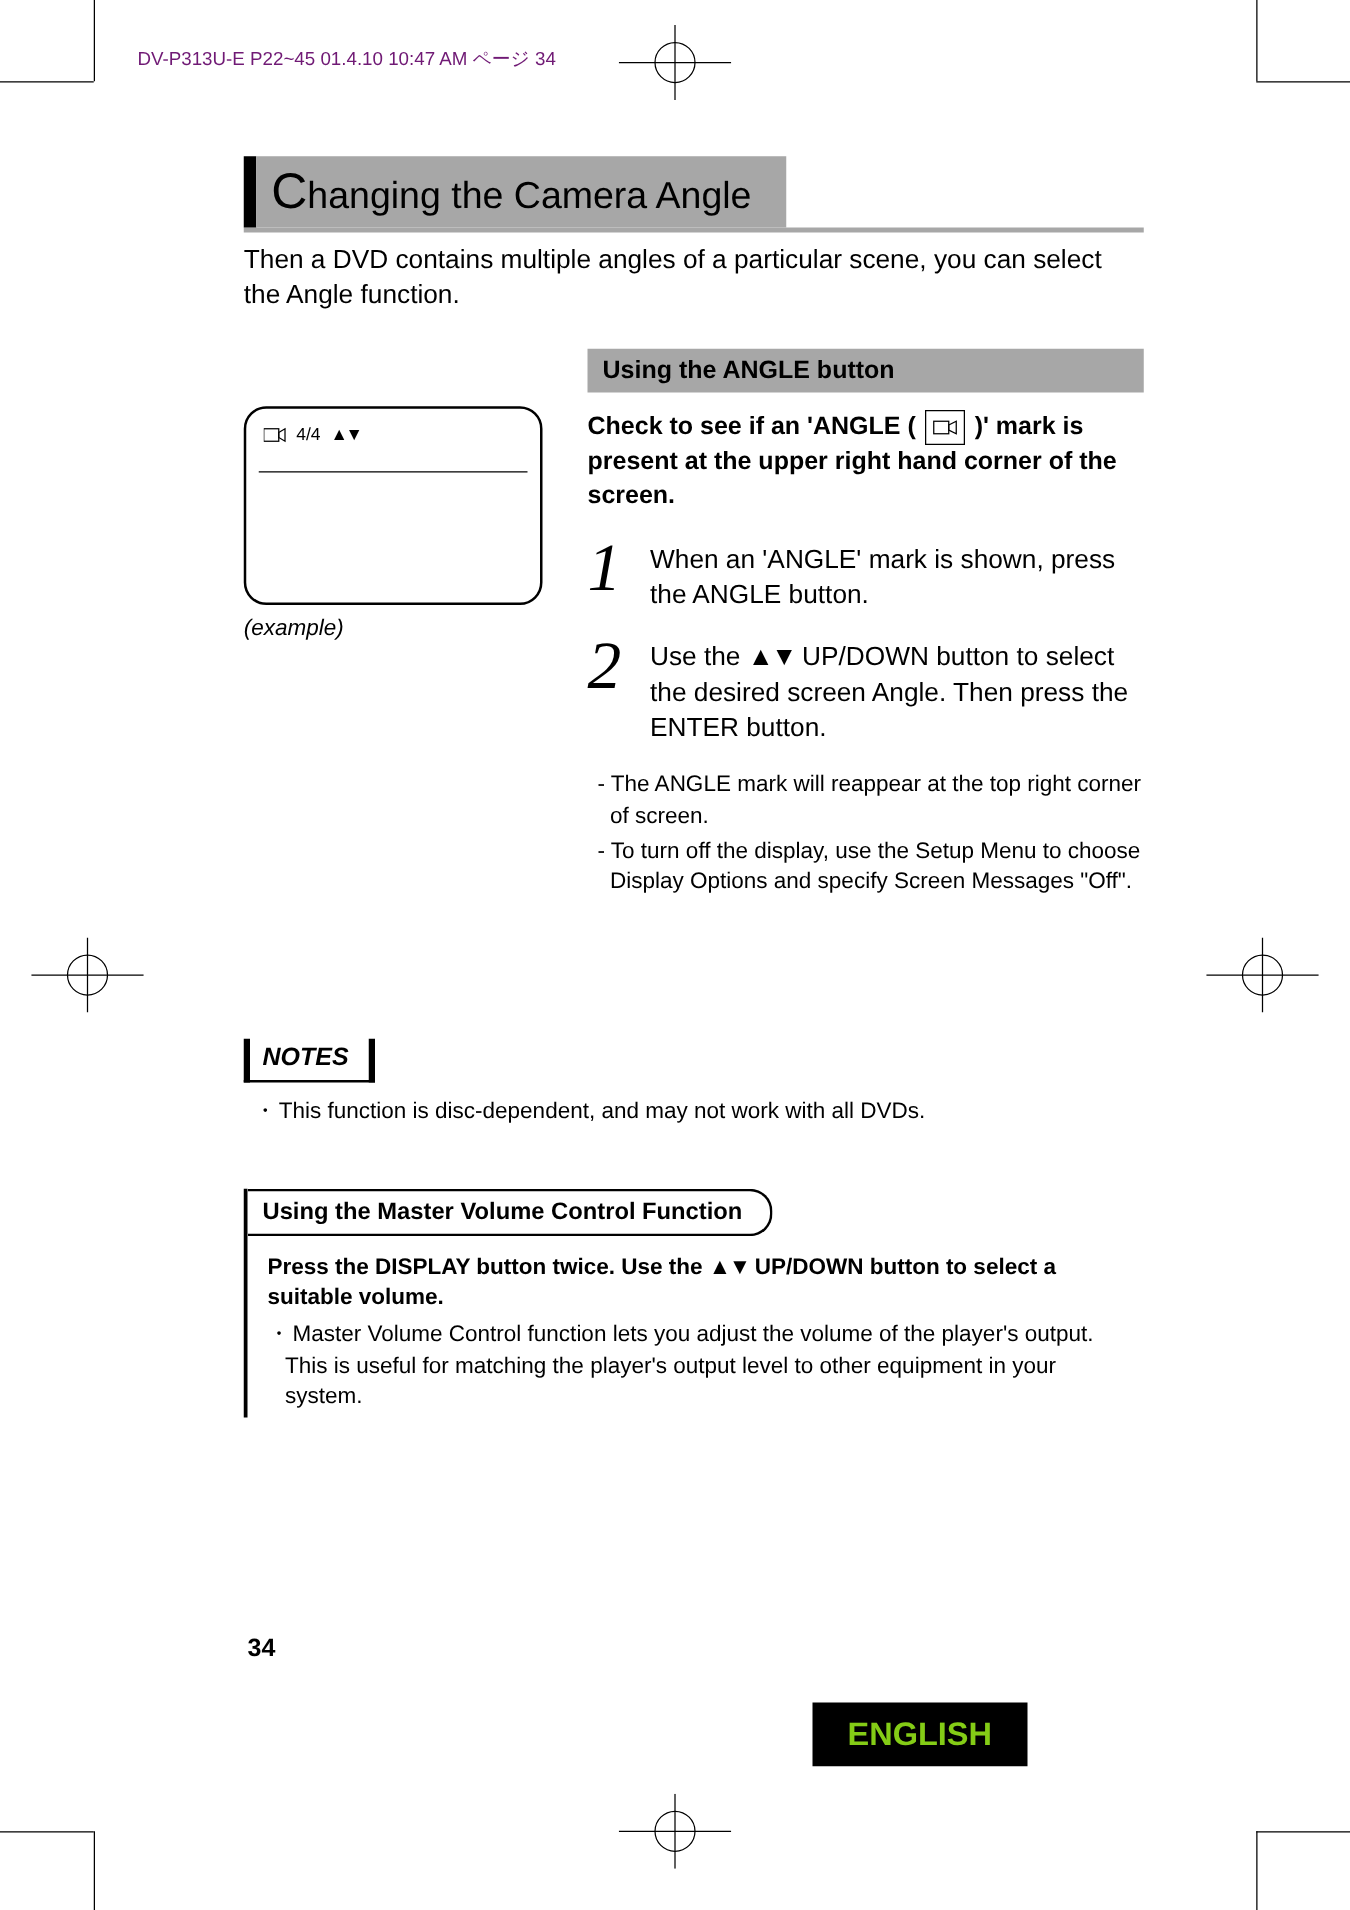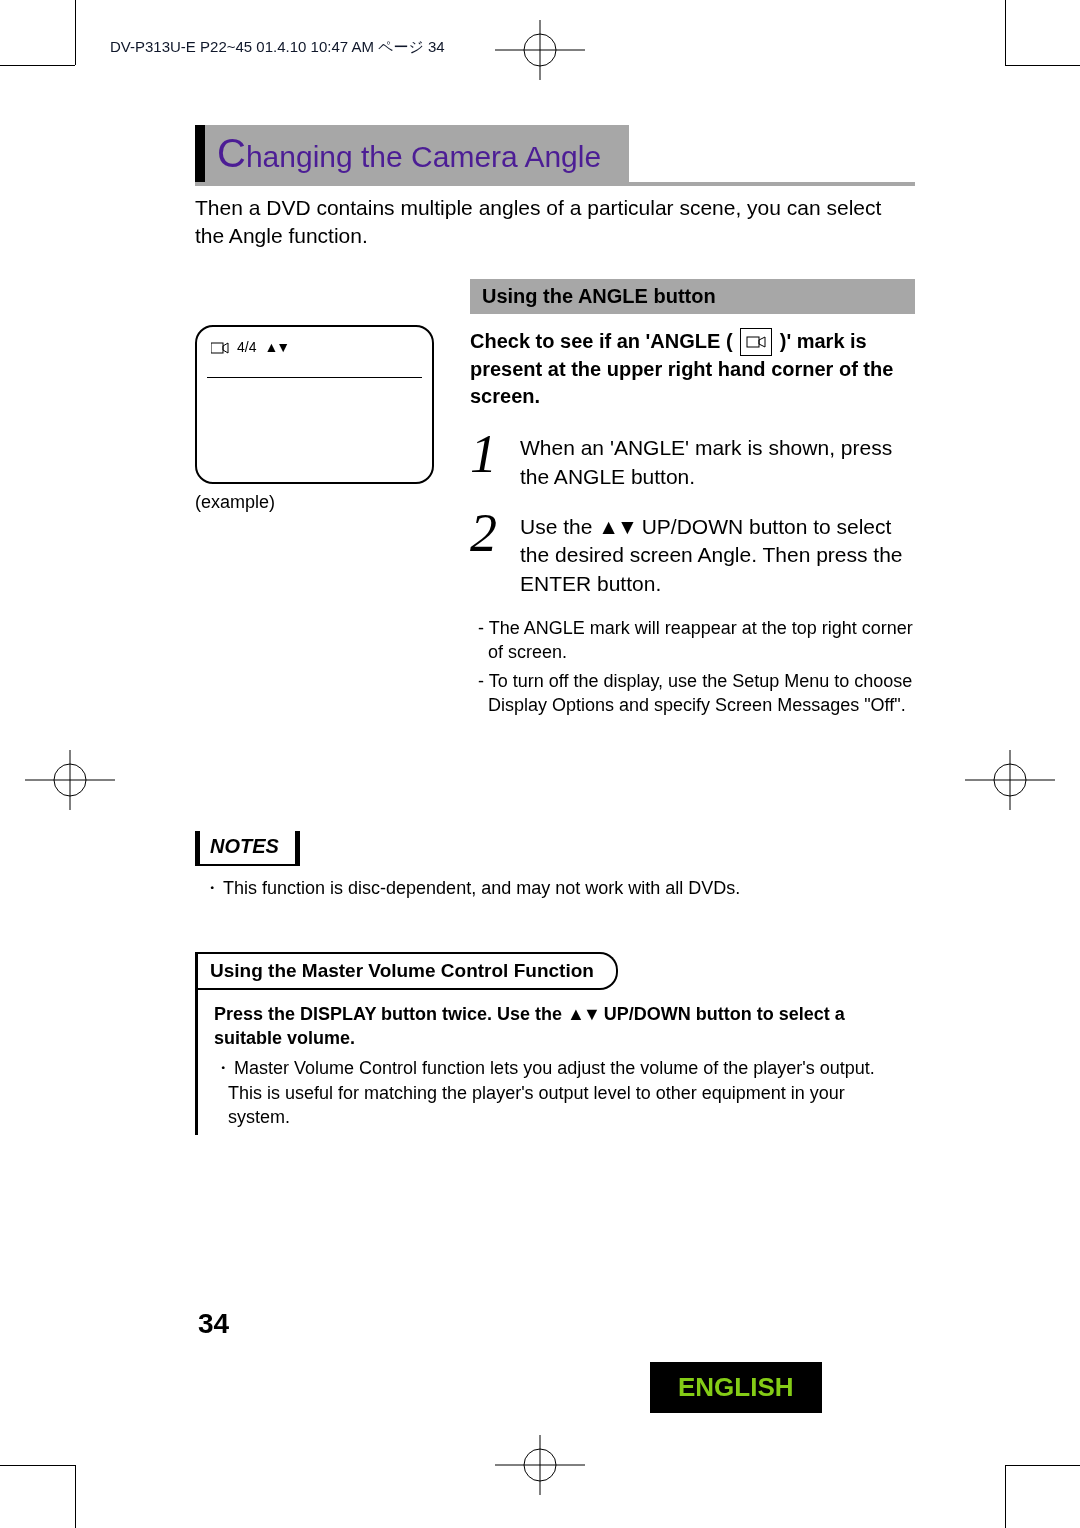--- a/index.html
+++ b/index.html
@@ -43,42 +43,42 @@
   }
   .reg-right {
     position: absolute;
     left: 965px; top: 750px;
   }
   .header-line {
     position: absolute;
     left: 110px;
     top: 38px;
     font-size: 15px;
-    color: #0f172a;
+    color: #701a75;
   }
 
   .content {
     position: absolute;
     left: 195px;
     top: 125px;
     width: 720px;
   }
 
   .section-bar {
     border-bottom: 4px solid #a7a7a7;
     display: flex;
     align-items: stretch;
   }
   .section-tick {
     width: 10px;
     background: #000;
   }
   .section-heading {
     background: #a7a7a7;
-    color: #4c1d95;
+    color: #000000;
     font-size: 30px;
     padding: 6px 28px 6px 12px;
   }
   .section-heading .cap { font-size: 40px; }
 
   .intro {
     font-size: 21px;
     margin: 8px 0 28px 0;
     line-height: 1.35;
   }
@@ -108,20 +108,21 @@
     position: absolute;
     left: 14px; top: 12px;
     font-size: 14px;
     display: flex;
     align-items: flex-end;
     gap: 8px;
   }
   .example-caption {
     font-size: 18px;
     margin-top: 8px;
+    font-style: italic;
   }
 
   .sub-bar {
     background: #a7a7a7;
     color: #000;
     font-weight: bold;
     font-size: 20px;
     padding: 6px 12px;
     margin-bottom: 14px;
   }
@@ -217,21 +218,21 @@
   .vol-bullets {
     font-size: 18px;
   }
   .vol-bullets .row { text-indent: -14px; padding-left: 14px; margin-bottom: 2px; line-height: 1.35; }
 
   .page-num {
     position: absolute;
     left: 198px;
     top: 1308px;
     font-weight: bold;
-    font-size: 28px;
+    font-size: 20px;
   }
   .lang-badge {
     position: absolute;
     left: 650px;
     top: 1362px;
     background: #000;
     color: #84cc16;
     font-weight: bold;
     font-size: 26px;
     padding: 10px 28px;

